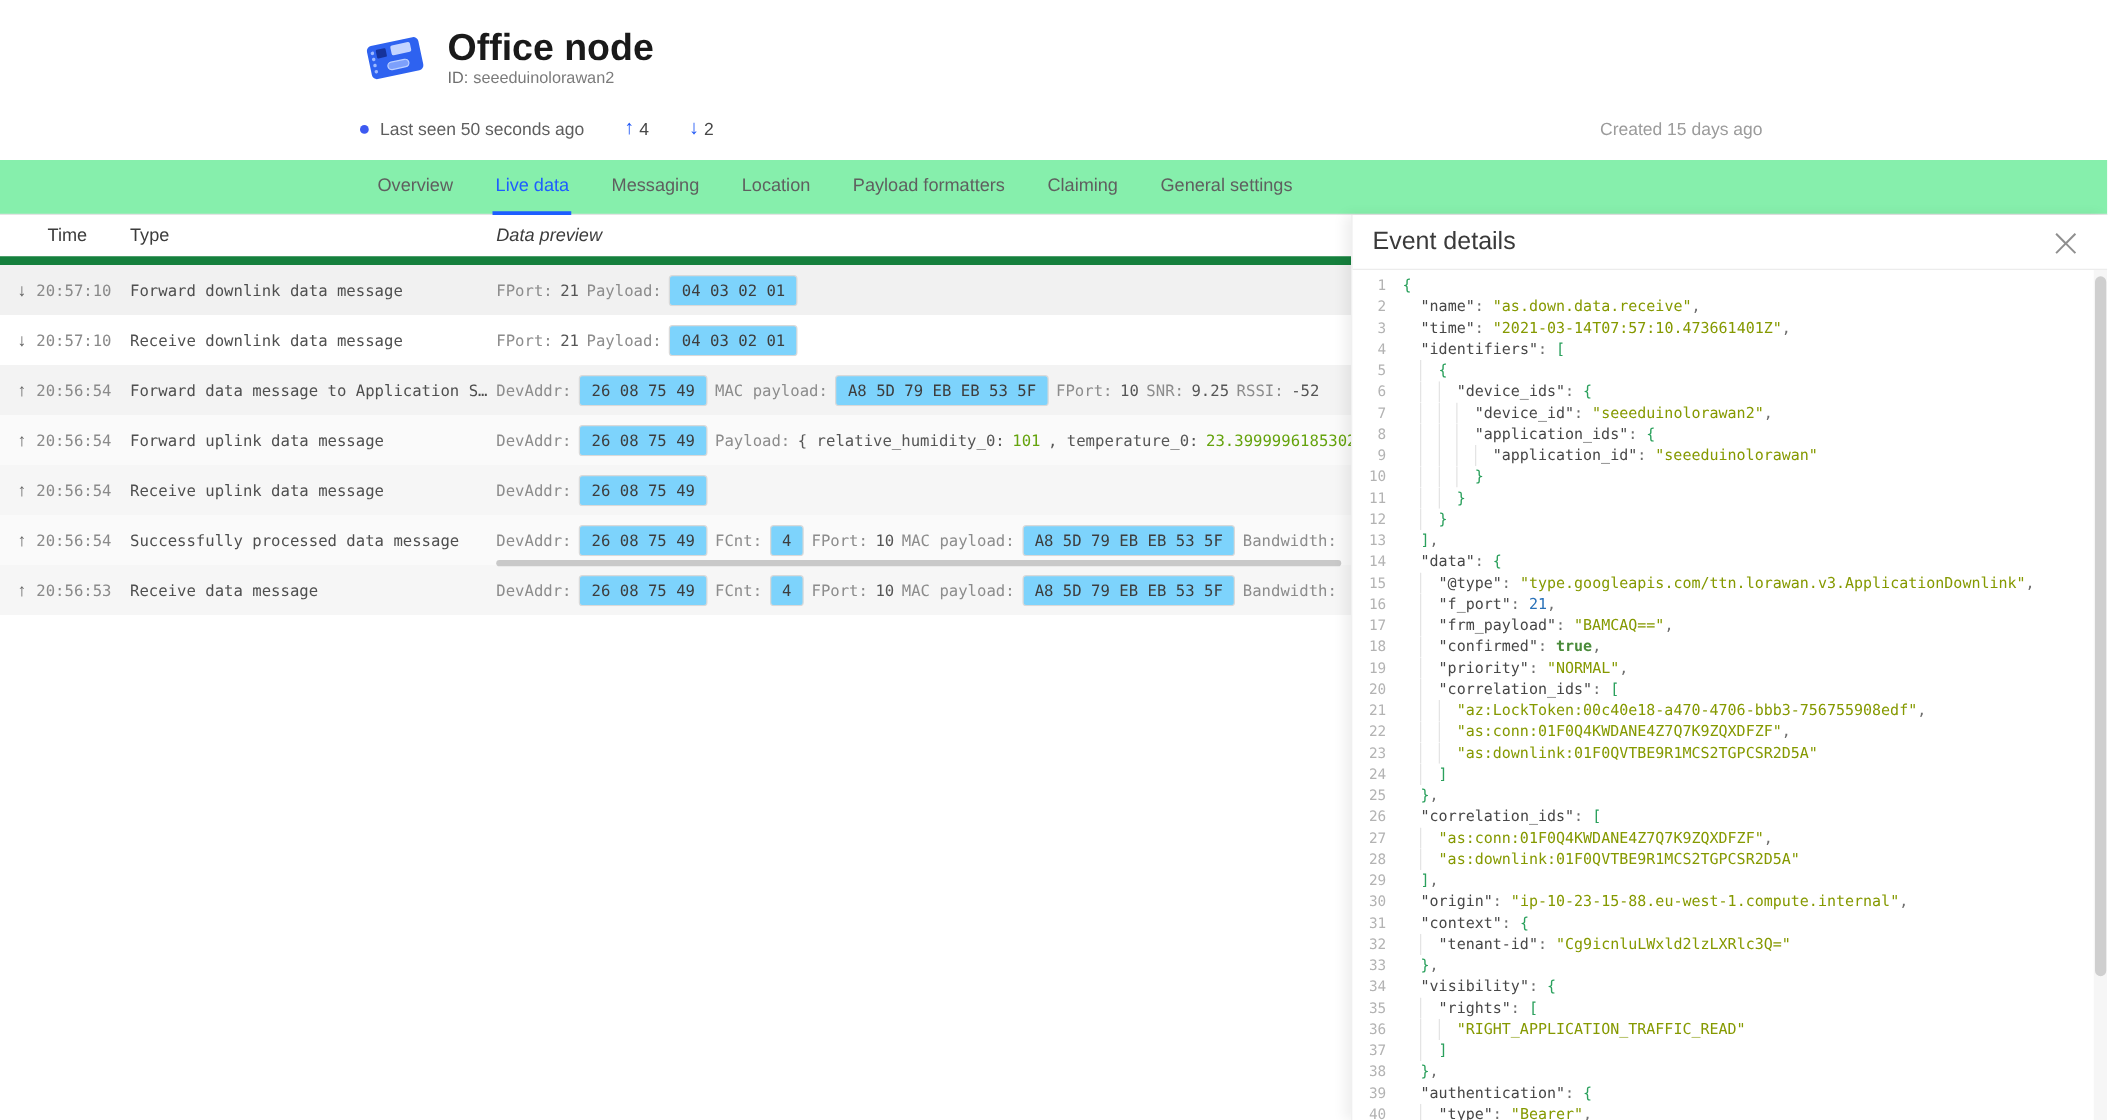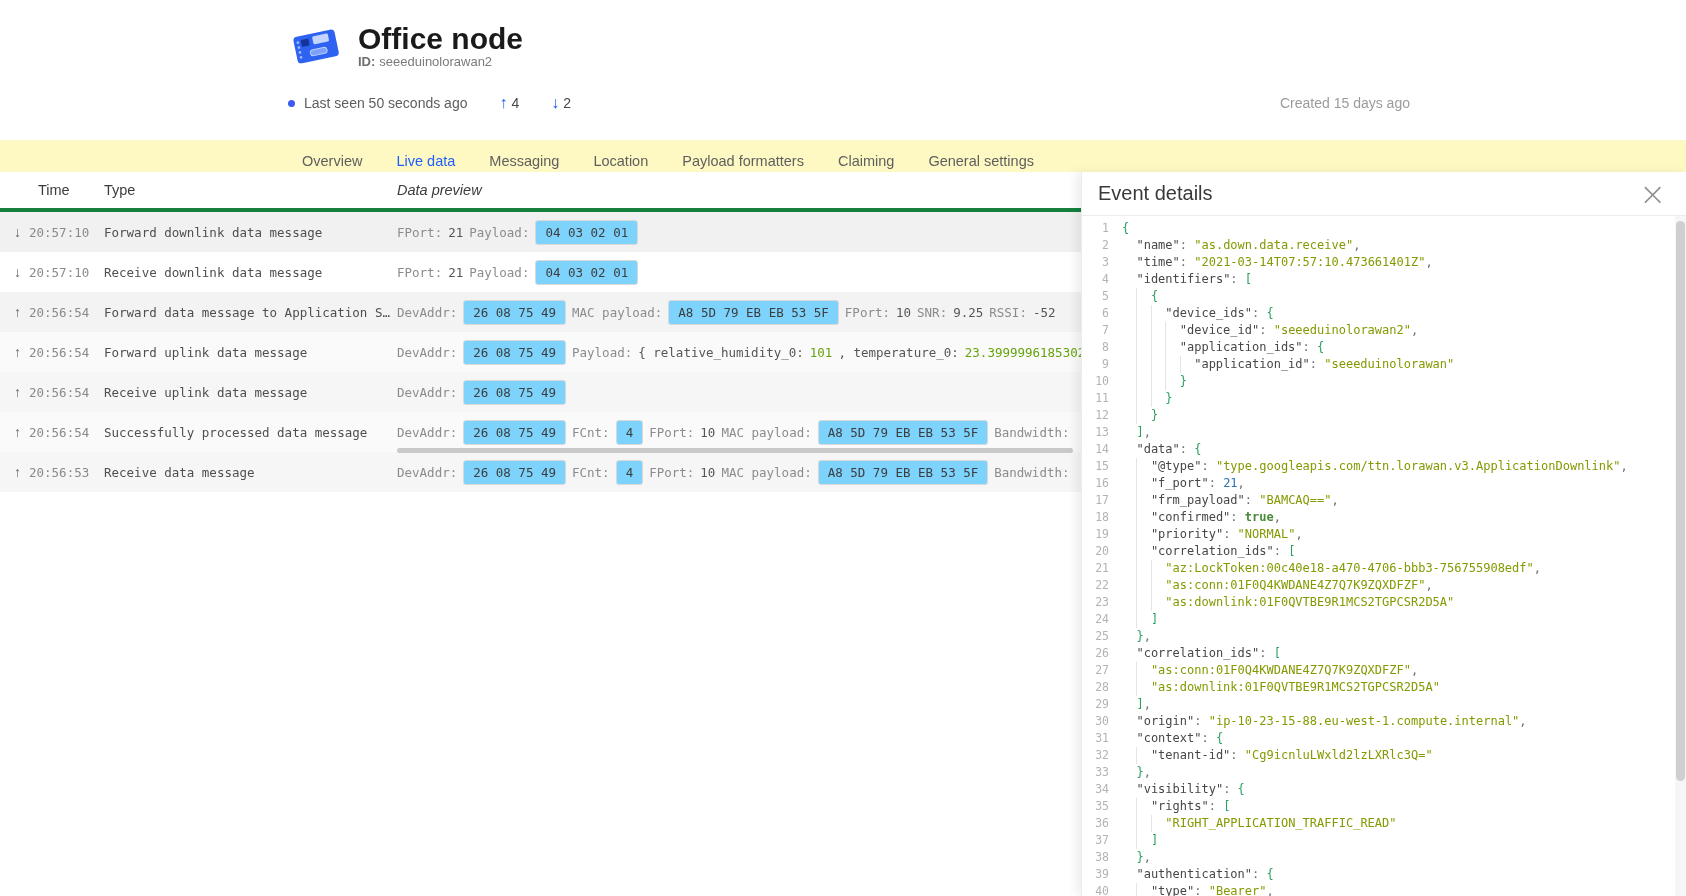--- a/index.html
+++ b/index.html
@@ -5,40 +5,40 @@
   * { margin:0; padding:0; box-sizing:border-box; }
   html,body { background:#fff; }
   body { font-family:"Liberation Sans", sans-serif; color:#3c3c3c; }
   .page { position:relative; width:1686px; height:896px; background:#fff; overflow:hidden; }
 
   
   .top { position:absolute; left:0; top:0; width:100%; height:172px; background:#fff; }
   .dev-icon { position:absolute; left:290px; top:20px; }
   .title { position:absolute; left:358px; top:22px; font-size:30px; font-weight:bold; color:#1a1a1a; }
   .dev-id { position:absolute; left:358px; top:54px; font-size:13px; color:#7b7b7b; }
-  .dev-id b { font-weight:bold; color:#6f6f6f; margin-right:4px; }
+  .dev-id b { font-weight:normal; color:#6f6f6f; margin-right:4px; }
   .status-row { position:absolute; left:288px; top:94px; height:18px; display:flex; align-items:center; font-size:14px; color:#5e5e5e; }
   .dot { width:7px; height:7px; border-radius:50%; background:#3d5af1; margin-right:9px; }
   .cnt-group { display:flex; align-items:center; margin-left:32px; gap:4px; }
   .arr { color:#2158f5; font-size:16px; line-height:1; }
   .cnt { color:#474747; font-size:14px; }
   .created { position:absolute; left:1280px; top:95px; font-size:14px; color:#9b9b9b; }
 
   
-  .tabbar { position:absolute; left:0; top:140px; width:100%; height:44px; border-bottom:1px solid #e4e4e4; display:flex; align-items:flex-end; padding-left:300px; gap:30px; background:#fef9c3; }
+  .tabbar { position:absolute; left:0; top:128px; width:100%; height:44px; border-bottom:1px solid #e4e4e4; display:flex; align-items:flex-end; padding-left:300px; gap:30px; background:#86efac; }
   .tab { position:relative; font-size:14.5px; color:#5f5f5f; padding:0 2px 14px 2px; cursor:pointer; white-space:nowrap; }
   .tab.active { color:#1e5dff; }
   .tab.active::after { content:""; position:absolute; left:0; right:0; bottom:-1px; height:3px; background:#1e5dff; }
 
   
   .content { position:absolute; left:0; top:172px; right:0; bottom:0; display:flex; }
   .table-area { position:relative; width:1081px; flex:none; overflow:hidden; background:#fff; }
 
   
-  .thead { display:flex; height:40px; align-items:center; border-bottom:4px solid #15803d; font-size:14.5px; color:#3c3c3c; background:#fff; }
+  .thead { display:flex; height:40px; align-items:center; border-bottom:7px solid #15803d; font-size:14.5px; color:#3c3c3c; background:#fff; }
   .thead .h-time { width:104px; padding-left:38px; }
   .thead .h-type { width:293px; }
   .thead .h-prev { flex:1;font-style:italic; }
   .row { display:flex; height:40px; align-items:center; padding-left:14px; font-family:"DejaVu Sans Mono", monospace; font-size:12.5px; cursor:pointer; }
   .row:nth-child(1) { background:#f1f1f1; }
   .row:nth-child(2) { background:#ffffff; }
   .row:nth-child(3) { background:#f3f3f3; }
   .row:nth-child(4) { background:#fafafa; }
   .row:nth-child(5) { background:#f6f6f6; }
   .row:nth-child(6) { background:#fafafa; }

